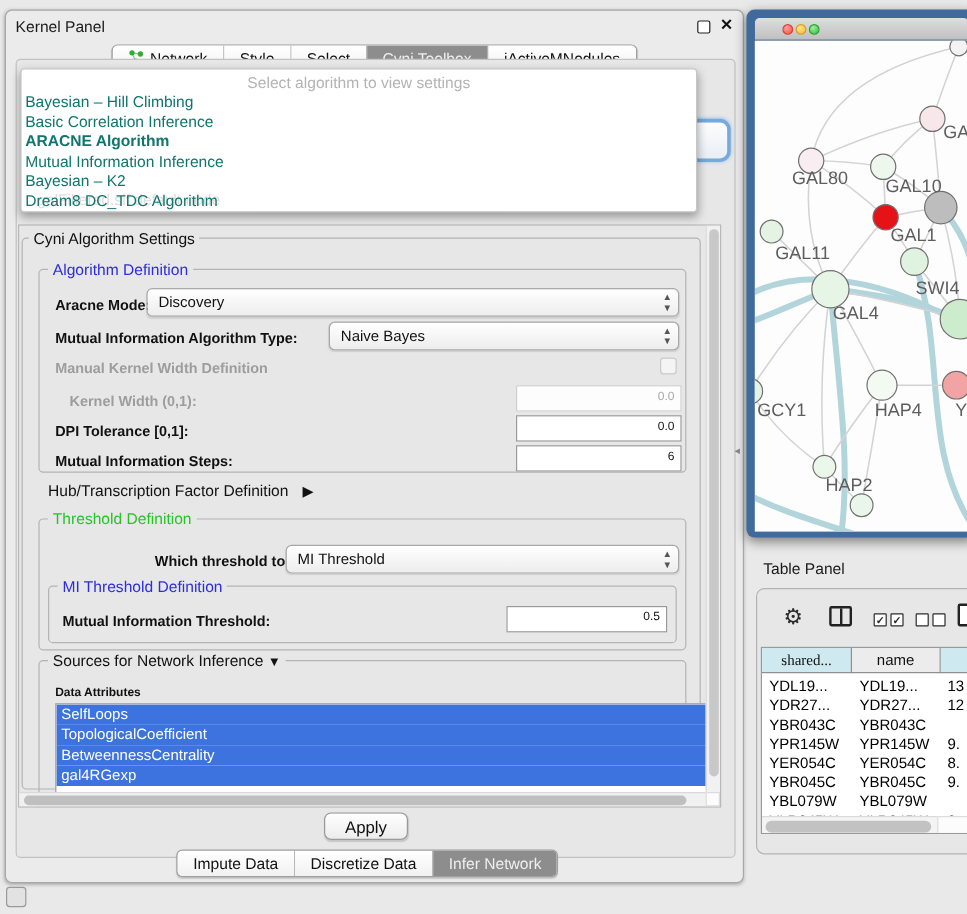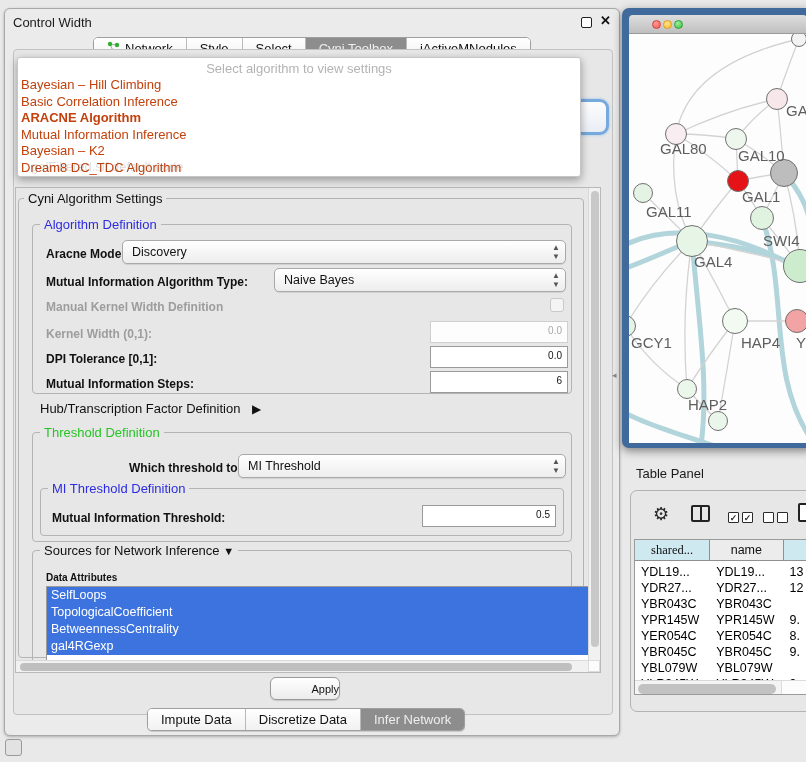--- a/index.html
+++ b/index.html
@@ -50,21 +50,21 @@
     left:12px; top:48px; width:564px; height:120px;
     background:#ffffff;
     border:1px solid #c6c6c6;
     border-radius:3px;
     box-shadow:0 3px 8px rgba(0,0,0,.35);
     z-index:30;
     font-size:13px;
     padding-top:2px;
   }
   .popup-head { text-align:center; color:#b3b3b3; height:17px; line-height:17px; }
-  .popup-item { height:16.5px; line-height:16.5px; padding-left:3px; color:#c2410c; white-space:nowrap; }
+  .popup-item { height:16.5px; line-height:16.5px; padding-left:3px; color:#0f766e; white-space:nowrap; }
   .popup-item.bold { font-weight:bold; }
   .ghost-text { left:26px; top:150px; font-size:13px; color:#555; opacity:.2; z-index:31; }
 
   
   .scrollpane {
     left:10px; top:178px; width:586px; height:486px;
     border:1px solid #b9b9b9;
     background:#e7e7e7;
     overflow:hidden;
   }
@@ -96,21 +96,21 @@
   .attr-item { height:17px; line-height:17px; font-size:12.5px; color:#fff; background:#3d73de; padding-left:4px; margin-right:13px; }
   .sb-v-track { position:absolute; background:#f1f1f1; border-left:1px solid #d9d9d9; }
   .sb-h-track { position:absolute; background:#f1f1f1; border-top:1px solid #d9d9d9; }
   .sb-thumb { position:absolute; background:#bfbfbf; border-radius:6px; }
   .sb-corner { position:absolute; background:#fcfcfc; border:1px solid #dcdcdc; }
 
   .apply-btn {
     left:265px; top:668px; width:70px; height:23px;
     border:1px solid #9a9a9a; border-radius:6px;
     background:linear-gradient(#ffffff,#ececec);
-    font-size:11px; display:flex; align-items:center; justify-content:flex-end;
+    font-size:14px; display:flex; align-items:center; justify-content:center;
     box-shadow:0 1px 1px rgba(0,0,0,.15);
   }
 
   
   .net-window {
     left:622px; top:8px; width:192px; height:440px;
     background:#40699c;
     border-radius:7px;
     box-shadow:0 3px 10px rgba(0,0,0,.45);
     overflow:hidden;
@@ -152,21 +152,21 @@
   .tp-cell { padding-left:6px; white-space:nowrap; overflow:hidden; color:#000; }
 
   .split-handle { left:612px; top:370px; font-size:9px; color:#8a8a8a; }
   .dock-box { left:5px; top:739px; width:17px; height:17px; border:1.5px solid #9a9a9a; border-radius:3px; background:#e2e2e2; }
 </style>
 </head>
 <body>
 
 <div class="abs cp-window">
 
-  <div class="abs cp-title">Control Width</div>
+  <div class="abs cp-title">Kernel Panel</div>
   <div class="abs float-icon"></div>
   <div class="abs close-icon">✕</div>
 
   <div class="abs seg-bar" style="left:88px; top:28px;">
     <div class="seg">
       <span style="margin-right:5px; display:inline-block;">
         <svg width="13" height="13" viewBox="0 0 13 13">
           <line x1="3" y1="3" x2="10" y2="4" stroke="#8fbf8f" stroke-width="1"></line>
           <line x1="3" y1="3" x2="6" y2="10" stroke="#8fbf8f" stroke-width="1"></line>
           <circle cx="3" cy="3" r="2.2" fill="#2fae2f"></circle>
@@ -227,21 +227,21 @@
       <span>Naive Bayes</span>
       <span class="arrows">
           <span>▲</span>
           <span>▼</span>
         </span>
     </div>
 
     <div class="lbl dis" style="left:30px; top:112px;">Manual Kernel Width Definition</div>
     <div class="chk" style="left:534px; top:110px;"></div>
 
-    <div class="lbl dis" style="left:30px; top:139px;">Kernel Width (0,1):</div>
+    <div class="lbl dis" style="left:42px; top:139px;">Kernel Width (0,1):</div>
     <div class="field dis" style="left:414px; top:133px; width:138px;">0.0</div>
 
     <div class="lbl" style="left:30px; top:164px;">DPI Tolerance [0,1]:</div>
     <div class="field" style="left:414px; top:158px; width:138px;">0.0</div>
 
     <div class="lbl" style="left:30px; top:189px;">Mutual Information Steps:</div>
     <div class="field" style="left:414px; top:183px; width:138px;">6</div>
 
     <div style="position:absolute; left:24px; top:213px; font-size:13px;">
       <span>Hub/Transcription Factor Definition</span>
@@ -373,21 +373,21 @@
     <div class="node" style="left:79px;  top:377px; width:20px; height:20px; background:#eaf6ea;"></div>
 
     <span class="node-label" style="left:157px; top:68px;">GAL</span>
     <span class="node-label" style="left:31px;  top:106px;">GAL80</span>
     <span class="node-label" style="left:109px; top:113px;">GAL10</span>
     <span class="node-label" style="left:113px; top:154px;">GAL1</span>
     <span class="node-label" style="left:17px;  top:169px;">GAL11</span>
     <span class="node-label" style="left:134px; top:198px;">SWI4</span>
     <span class="node-label" style="left:65px;  top:219px;">GAL4</span>
     <span class="node-label" style="left:2px;   top:300px;">GCY1</span>
-    <span class="node-label" style="left:112px; top:300px;">HAP4</span>
+    <span class="node-label" style="left:100px; top:300px;">HAP4</span>
     <span class="node-label" style="left:167px; top:300px;">Y</span>
     <span class="node-label" style="left:59px;  top:362px;">HAP2</span>
   </div>
 </div>
 
 <div class="abs tp-title">Table Panel</div>
 
 <div class="abs tp-box">
   <div class="gear-icon" style="left:22px; top:12px;">⚙</div>
   <div class="split-icon" style="left:60px; top:14px;"></div>

